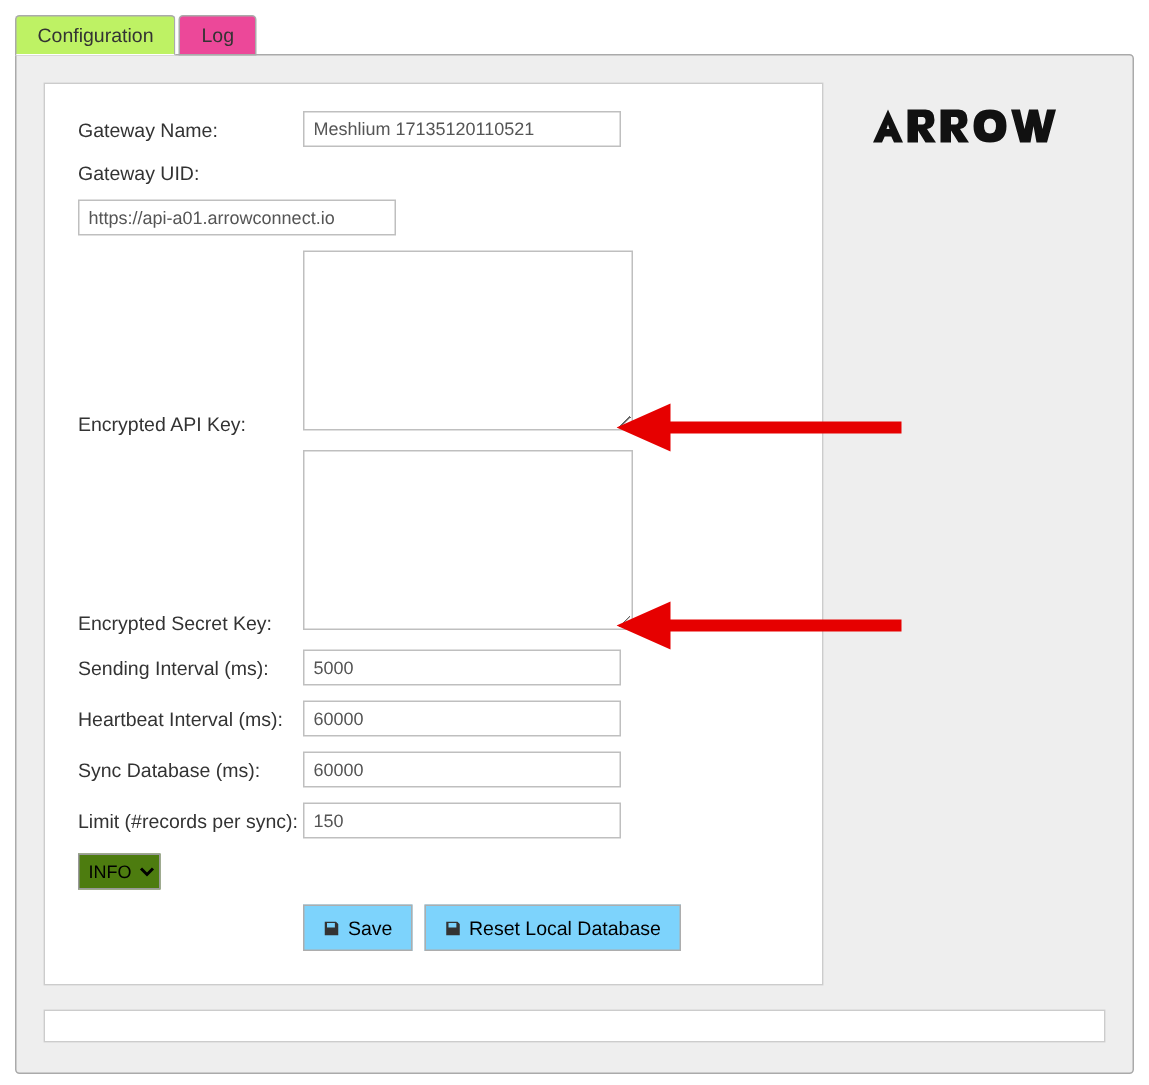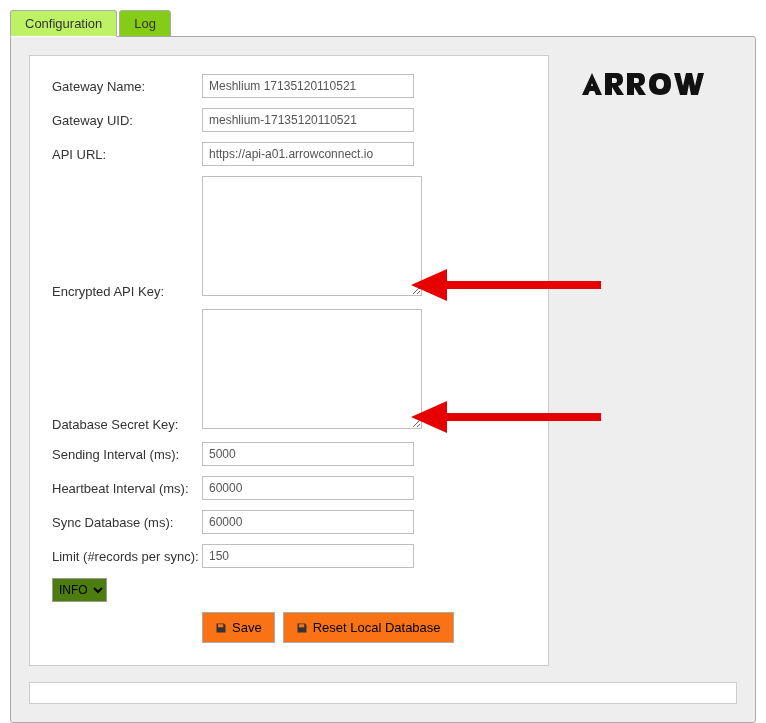--- a/index.html
+++ b/index.html
@@ -14,21 +14,21 @@
     }
     .tabs {
       display: flex;
       margin-bottom: -1px;
       position: relative;
       z-index: 2;
     }
     .tab {
       border: 1px solid #aaa;
       padding: 5px 14px;
-      background: #84cc16;
+      background: #ec4899;
       cursor: pointer;
       margin-right: 2px;
       border-top-left-radius: 3px;
       border-top-right-radius: 3px;
       font-size: 13px;
     }
     .tab.active {
       background: #bef264;
       border-bottom-color: #fff;
     }
@@ -90,21 +90,21 @@
       padding: 1px 2px;
     }
     .btnbar {
       margin-left: 150px;
       margin-top: 8px;
       display: flex;
       gap: 8px;
     }
     .btn {
       border: 1px solid #adadad;
-      background: #f97316;
+      background: #7dd3fc;
       padding: 7px 12px;
       font-size: 13px;
       cursor: pointer;
       display: inline-flex;
       align-items: center;
       gap: 5px;
     }
     .status-card {
       margin-top: 16px;
       background: #fff;
@@ -154,36 +154,34 @@
 
   <div class="form-card">
 
     <div class="row">
       <div class="lbl">Gateway Name:</div>
       <div class="ctl"><input type="text" value="Meshlium 17135120110521" style=""></div>
     </div>
 
     <div class="row">
       <div class="lbl">Gateway UID:</div>
-      <div class="ctl"><input type="text" value="meshlium-17135120110521" style=""></div>
-    </div>
-
-    <div class="row">
-      <div class="lbl">API URL:</div>
+    </div>
+
+    <div class="row">
       <div class="ctl"><input type="text" value="https://api-a01.arrowconnect.io" style=""></div>
     </div>
 
 
     <div class="row tall">
       <div class="lbl">Encrypted API Key:</div>
       <div class="ctl"><textarea style=""></textarea></div>
     </div>
 
     <div class="row tall">
-      <div class="lbl">Database Secret Key:</div>
+      <div class="lbl">Encrypted Secret Key:</div>
       <div class="ctl"><textarea style=""></textarea></div>
     </div>
 
     <div class="row">
       <div class="lbl">Sending Interval (ms):</div>
       <div class="ctl"><input type="text" value="5000" style=""></div>
     </div>
 
     <div class="row">
       <div class="lbl">Heartbeat Interval (ms):</div>

